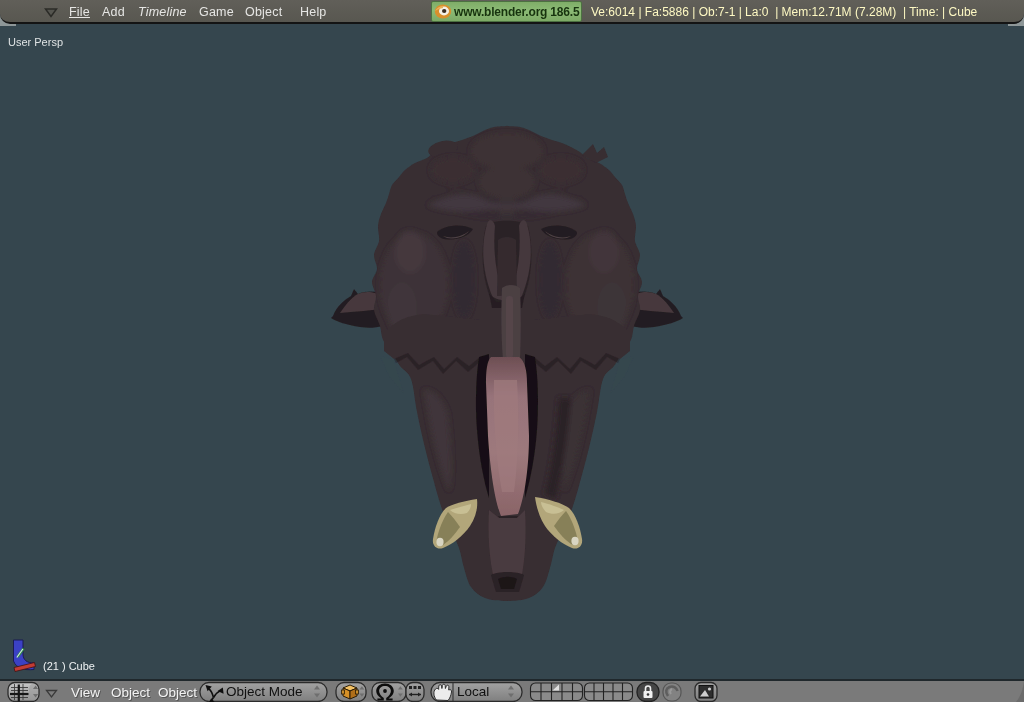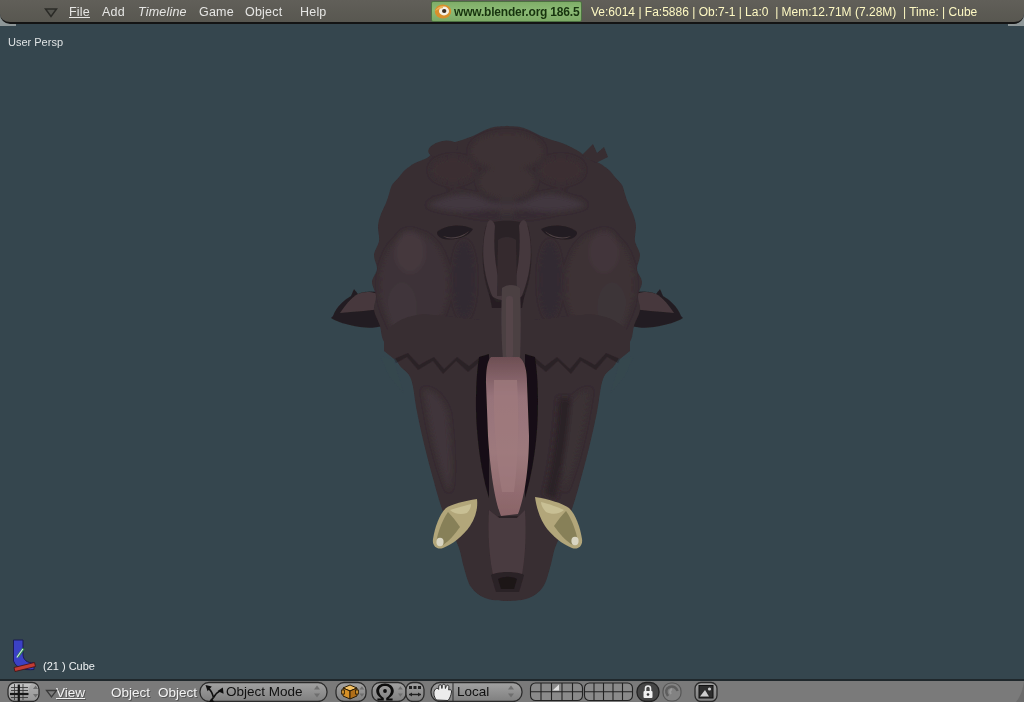--- a/index.html
+++ b/index.html
@@ -156,21 +156,21 @@
 <g>
   <path d="M13.5,640 L23,640 L23,654 C23,660 27,663 34,663 L34,669.5 C24,670.5 16,668 13.5,661 Z" fill="#3b41c4" stroke="#1b1b52" stroke-width="1"></path>
   <polygon points="14,667.5 34.5,662.5 35.5,666.5 15,671.5" fill="#c23c34" stroke="#401010" stroke-width="0.8"></polygon>
   <line x1="17.5" y1="657" x2="23.5" y2="648.5" stroke="#2f8f3b" stroke-width="2.6"></line>
   <line x1="16.8" y1="657.5" x2="22.8" y2="649" stroke="#d5e4ee" stroke-width="1.2"></line>
 </g>
 </svg>
 
 <div class="abs" id="cubetxt">(21 ) Cube</div>
 <div class="abs" id="bothdr"></div>
-<div class="bmenu" style="left:56px;text-decoration:underline;">View</div>
+<div class="bmenu" style="left:71px;">View</div>
 <div class="bmenu" style="left:111px;">Object</div>
 <div class="bmenu" style="left:158px;text-align:center;">Object</div>
 
 <svg class="abs" style="left:0;top:679px" width="1024" height="23" viewBox="0 0 1024 23" id="widgets">
 <defs>
   <linearGradient id="btn" x1="0" y1="0" x2="0" y2="1">
     <stop offset="0" stop-color="#c8c8c8"></stop>
         <stop offset="1" stop-color="#909090"></stop>
   </linearGradient>
   <linearGradient id="btn2" x1="0" y1="0" x2="0" y2="1">

